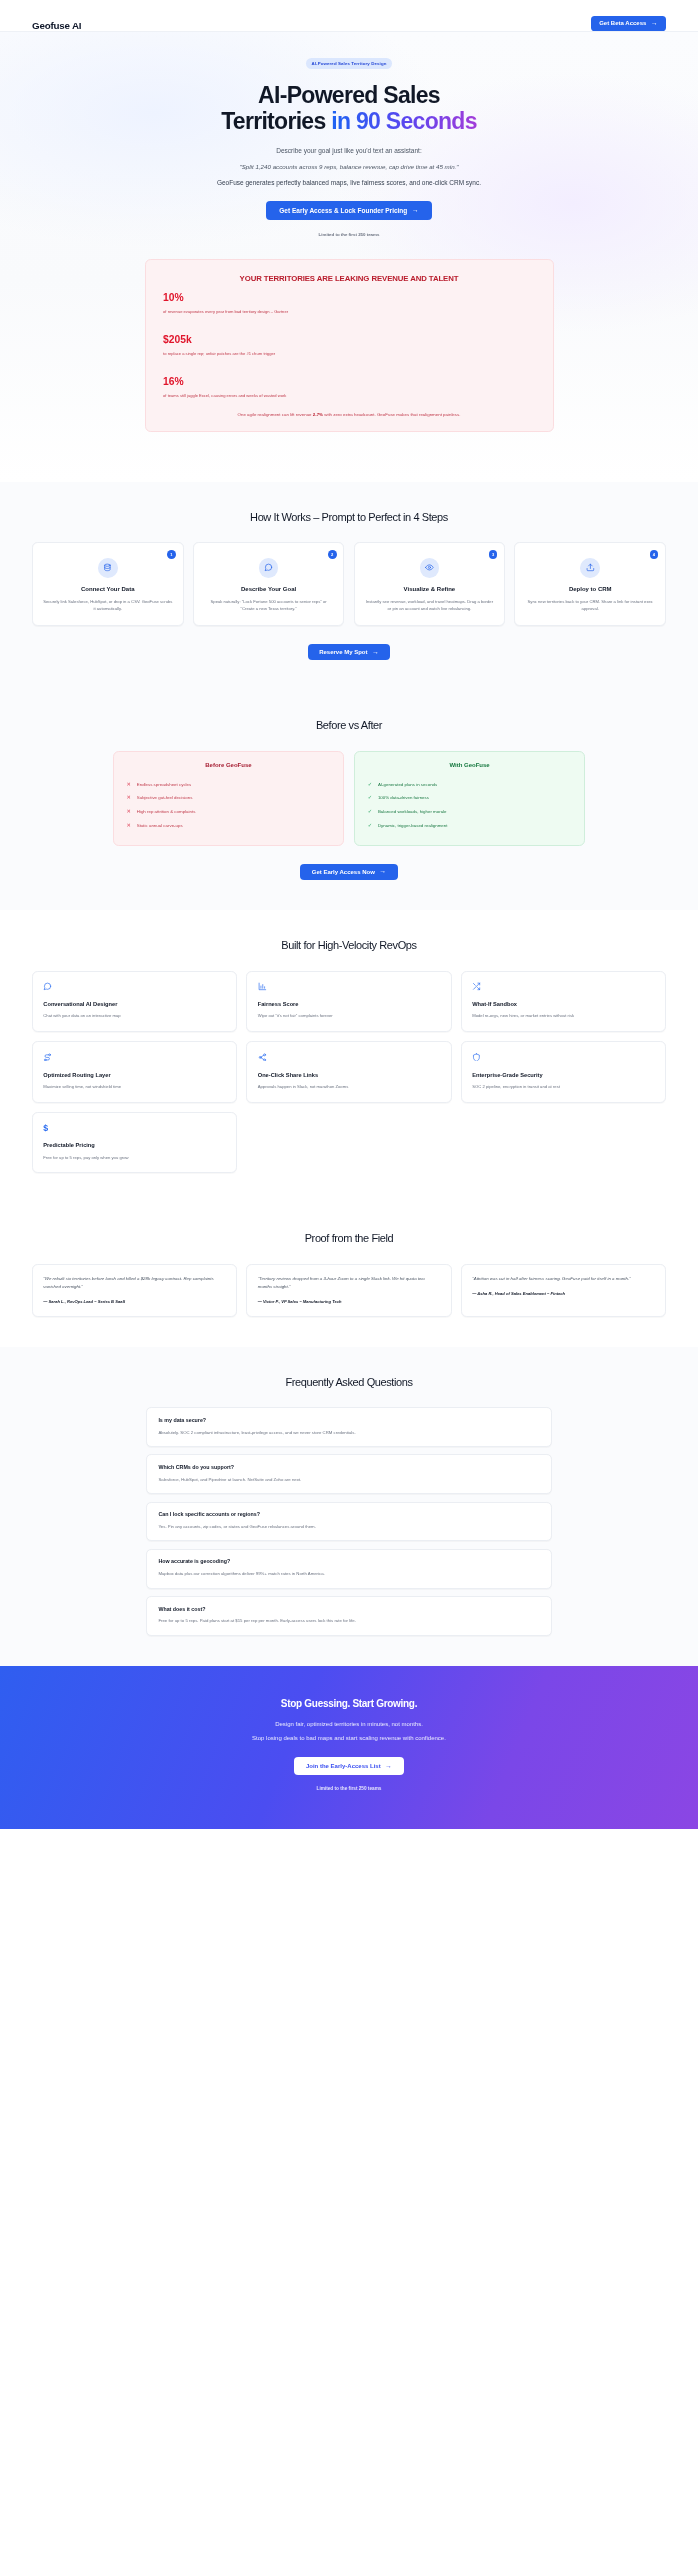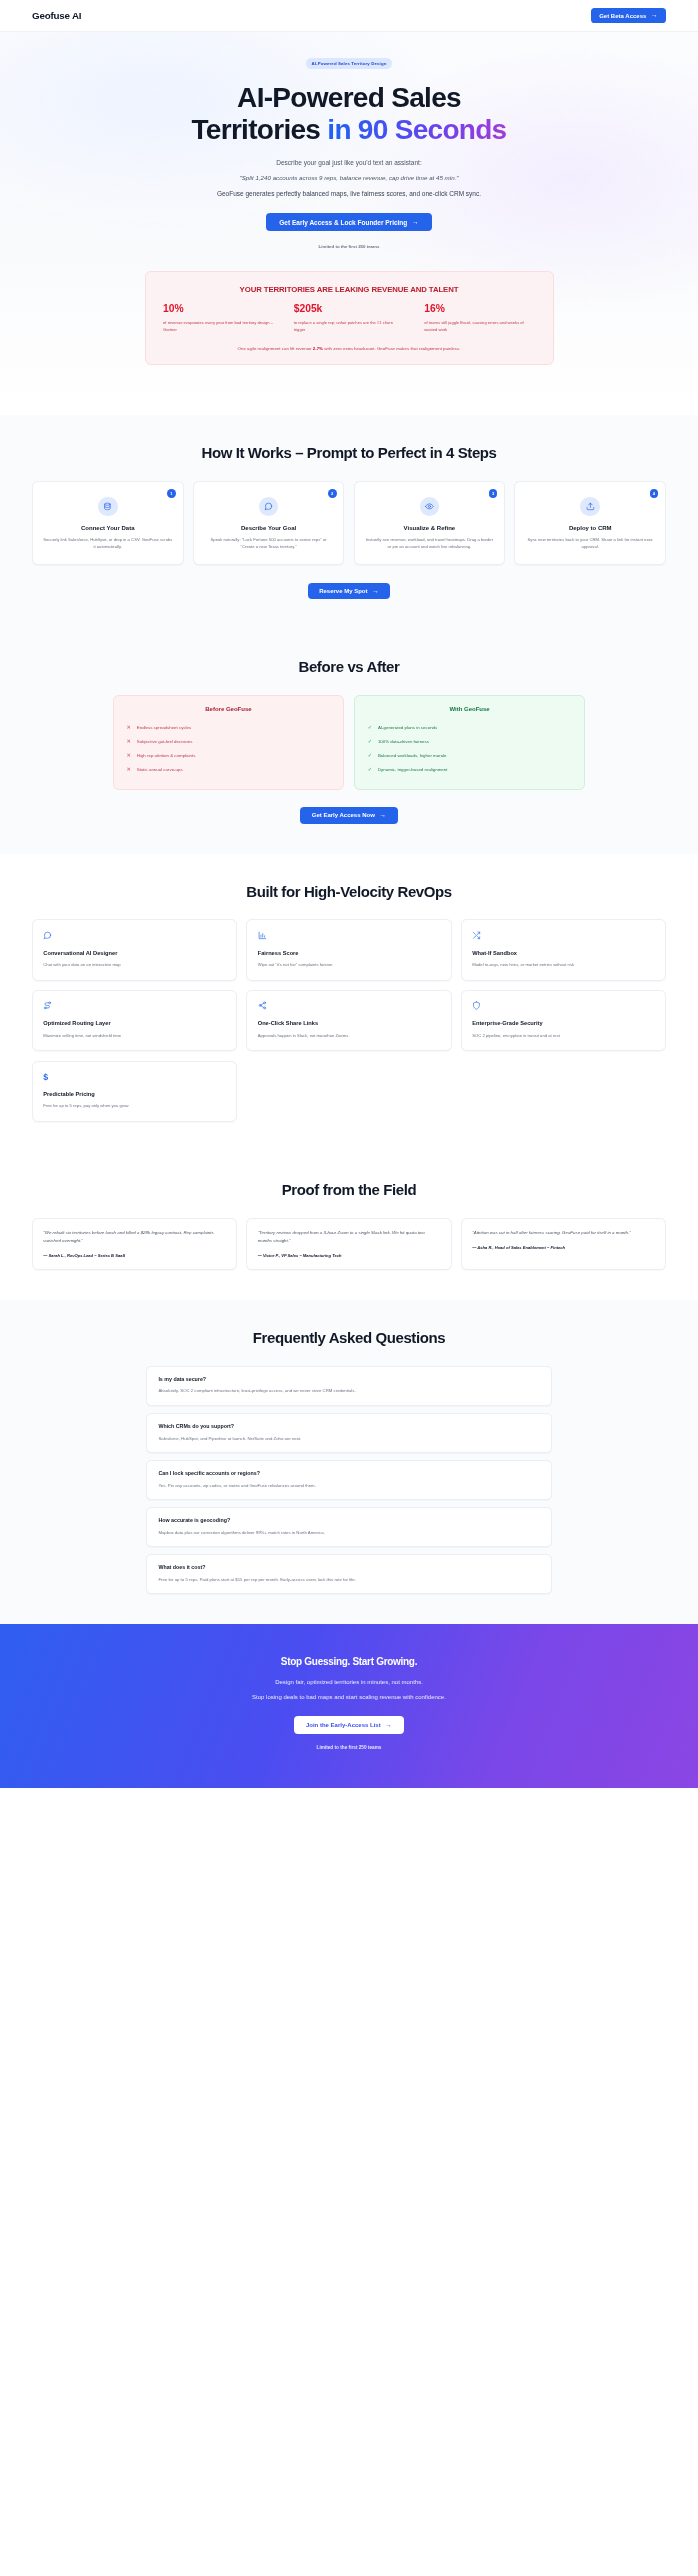--- a/index.html
+++ b/index.html
@@ -6,21 +6,21 @@
   html,body{width:698px;}
   body{
     font-family:"Liberation Sans","DejaVu Sans",sans-serif;
     background:#ffffff;color:#0f172a;-webkit-font-smoothing:antialiased;
   }
   .wrap{width:698px;margin:0 auto;}
 
   
   .site-header{
     height:32px;background:#fff;border-bottom:0.5px solid #eef1f6;
-    display:flex;align-items:center;justify-content:space-between;
+    display:flex;align-items:flex-end;justify-content:space-between;
     padding:0 32px;position:relative;z-index:5;
   }
   .brand{font-size:9.8px;font-weight:bold;letter-spacing:-0.2px;color:#0f172a;}
   .btn{
     display:inline-flex;align-items:center;justify-content:center;gap:4.7px;
     border:none;cursor:pointer;font-family:inherit;border-radius:4.1px;
     background:#2563eb;color:#fff;font-size:6.2px;font-weight:bold;
   }
   .btn-sm{height:15.5px;padding:0 8.3px;border-radius:3.6px;font-size:6px;}
   .arrow{font-size:6.7px;line-height:1;}
@@ -32,21 +32,21 @@
       radial-gradient(393px 217px at 82% 38%, #f3eeff 0%, rgba(243,238,255,0) 60%),
       linear-gradient(180deg,#fbfcfe 0%,#f9fafc 55%,#ffffff 100%);
     padding:25px 0 50px;text-align:center;position:relative;overflow:hidden;
   }
   .pill{
     display:inline-block;background:#dbe7fe;color:#2447d6;
     font-size:4.4px;font-weight:bold;padding:2.6px 5.7px;border-radius:10.3px;
     letter-spacing:0.1px;
   }
   .hero h1{
-    font-size:28px;line-height:1.13;font-weight:bold;letter-spacing:-0.7px;
+    font-size:23px;line-height:1.13;font-weight:bold;letter-spacing:-0.7px;
     margin:13.4px auto 0;max-width:393px;color:#111827;
   }
   .grad-text{
     background:linear-gradient(90deg,#1d63f3 0%,#5b46ef 52%,#a23cd9 100%);
     -webkit-background-clip:text;background-clip:text;color:transparent;
   }
   .hero .lead{font-size:6.5px;color:#4b5563;margin-top:13.4px;}
   .hero .prompt{font-size:6.2px;color:#4b5563;font-style:italic;margin-top:8.8px;}
   .hero .sub{font-size:6.5px;color:#374151;margin-top:8.8px;}
   .btn-hero{height:18.6px;padding:0 13.4px;font-size:6.5px;margin-top:15.5px;border-radius:4.1px;}
@@ -54,36 +54,36 @@
 
   
   .alert{
     width:409px;margin:22px auto 0;background:#fdf2f3;border:0.5px solid #fbdde0;
     border-radius:5.7px;padding:13.4px 17.6px 12.4px;
   }
   .alert h2{
     font-size:7.8px;font-weight:bold;color:#b91c2c;text-align:center;
     letter-spacing:-0.1px;margin-bottom:10.3px;
   }
-  .alert-stats{display:flex;gap:20px;}
+  .alert-stats{display:flex;gap:20px;flex-direction:column;}
   .stat{flex:1;text-align:left;}
   .stat .num{font-size:10.3px;font-weight:bold;color:#e0152b;line-height:1;}
   .stat .cap{font-size:4.1px;color:#c0394a;line-height:1.62;margin-top:5.2px;}
   .alert-foot{
     font-size:4.4px;color:#c0394a;text-align:center;margin-top:11.4px;line-height:1.7;
     padding:0 20.7px;
   }
   .alert-foot b{font-weight:bold;color:#b91c2c;}
 
   
   section.band{padding:29px 0 30px;}
   .bg-soft{background:#fafbfd;}
   .bg-white{background:#ffffff;}
   .sec-title{
-    text-align:center;font-size:15px;font-weight:bold;letter-spacing:-0.4px;
+    text-align:center;font-size:11px;font-weight:normal;letter-spacing:-0.4px;
     color:#111827;margin-bottom:19.7px;
   }
   .grid{display:grid;gap:9.3px;padding:0 32px;}
   .g4{grid-template-columns:repeat(4,1fr);}
   .g3{grid-template-columns:repeat(3,1fr);}
 
   
   .step{
     background:#fff;border:0.5px solid #ebeef3;border-radius:5.7px;
     padding:11.4px 9.3px 13.4px;position:relative;text-align:center;

